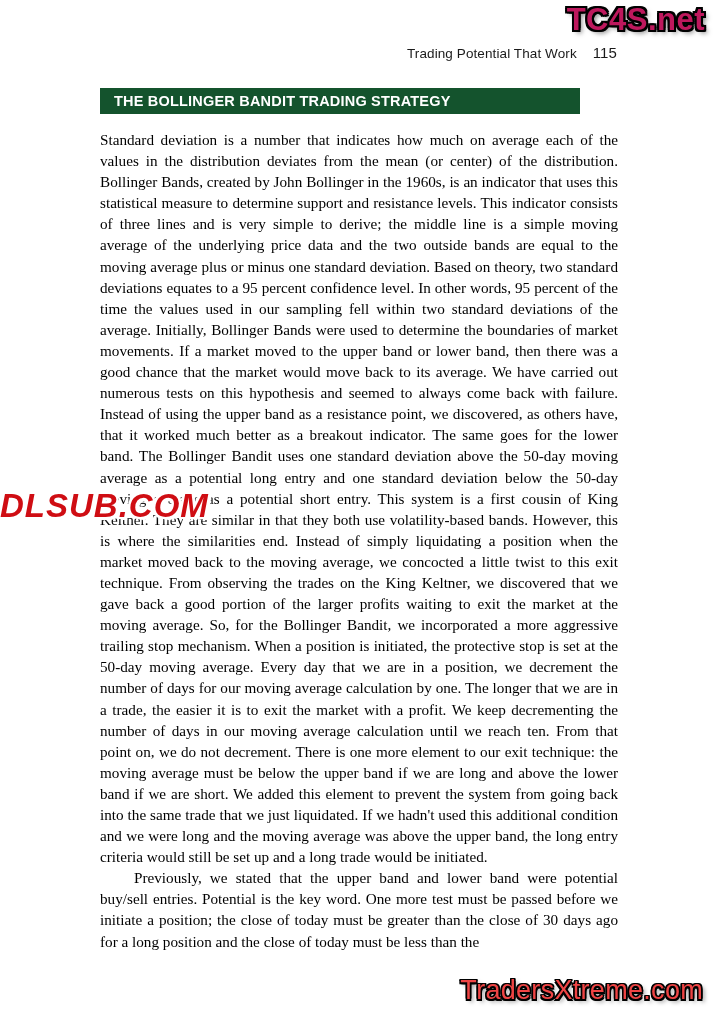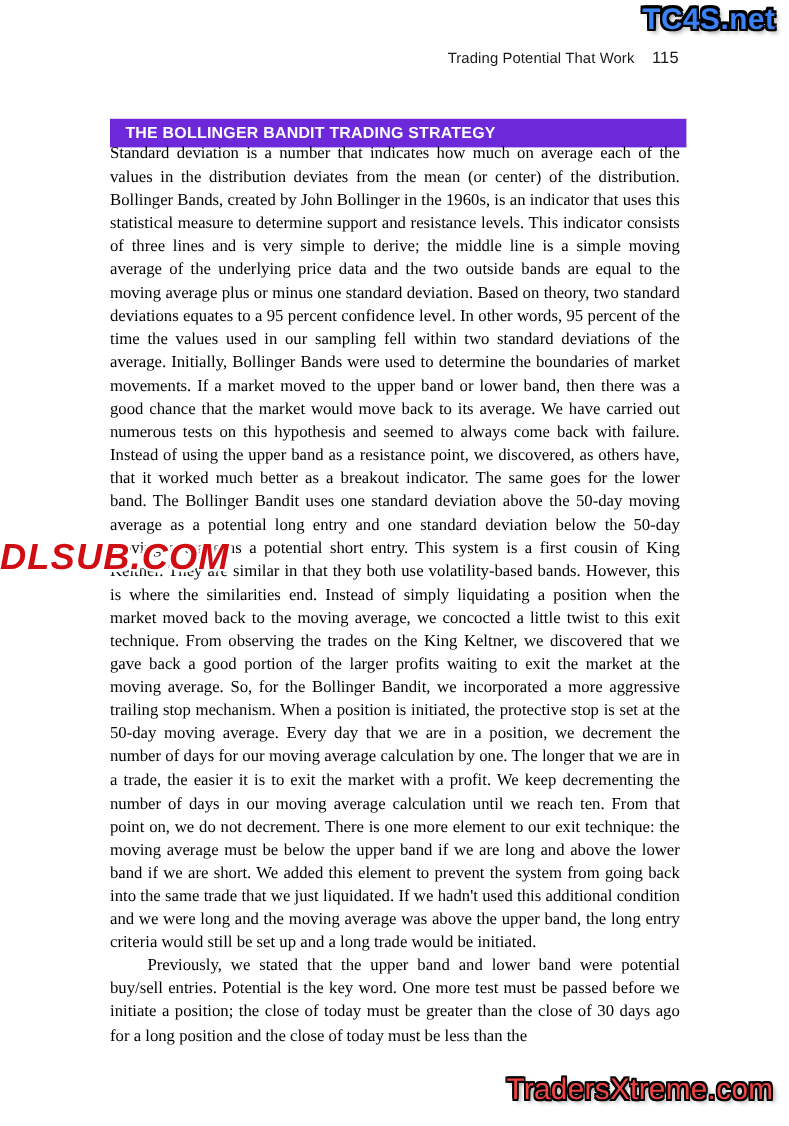--- a/index.html
+++ b/index.html
@@ -22,23 +22,23 @@
     height: 1024px;
   }
 
   
   .wm-top {
     position: absolute;
     top: 2px;
     right: 12px;
     font-family: "Liberation Sans", sans-serif;
     font-weight: bold;
-    font-size: 27px;
+    font-size: 31px;
     letter-spacing: 0.5px;
-    color: #3b82f6;
+    color: #be185d;
     text-shadow:
        2px 0 0 #000, -2px 0 0 #000, 0 2px 0 #000, 0 -2px 0 #000,
        2px 2px 0 #000, -2px 2px 0 #000, 2px -2px 0 #000, -2px -2px 0 #000,
        3px 3px 5px rgba(0,0,0,.55);
     z-index: 20;
   }
 
   
   .running-head {
     position: absolute;
@@ -55,24 +55,23 @@
     font-weight: normal;
     font-size: 15px;
     margin-left: 16px;
   }
 
   
   .head-bar {
     position: absolute;
     top: 88px;
     left: 100px;
-    width: 524px;
+    width: 480px;
     height: 26px;
-    background: #6d28d9;
-    margin-top: 20px;
+    background: #14532d;
   }
   .head-bar .head-title {
     position: absolute;
     left: 14px;
     top: 50%;
     transform: translateY(-50%);
     color: #ffffff;
     font-family: "Liberation Sans", sans-serif;
     font-weight: bold;
     font-size: 14.5px;

